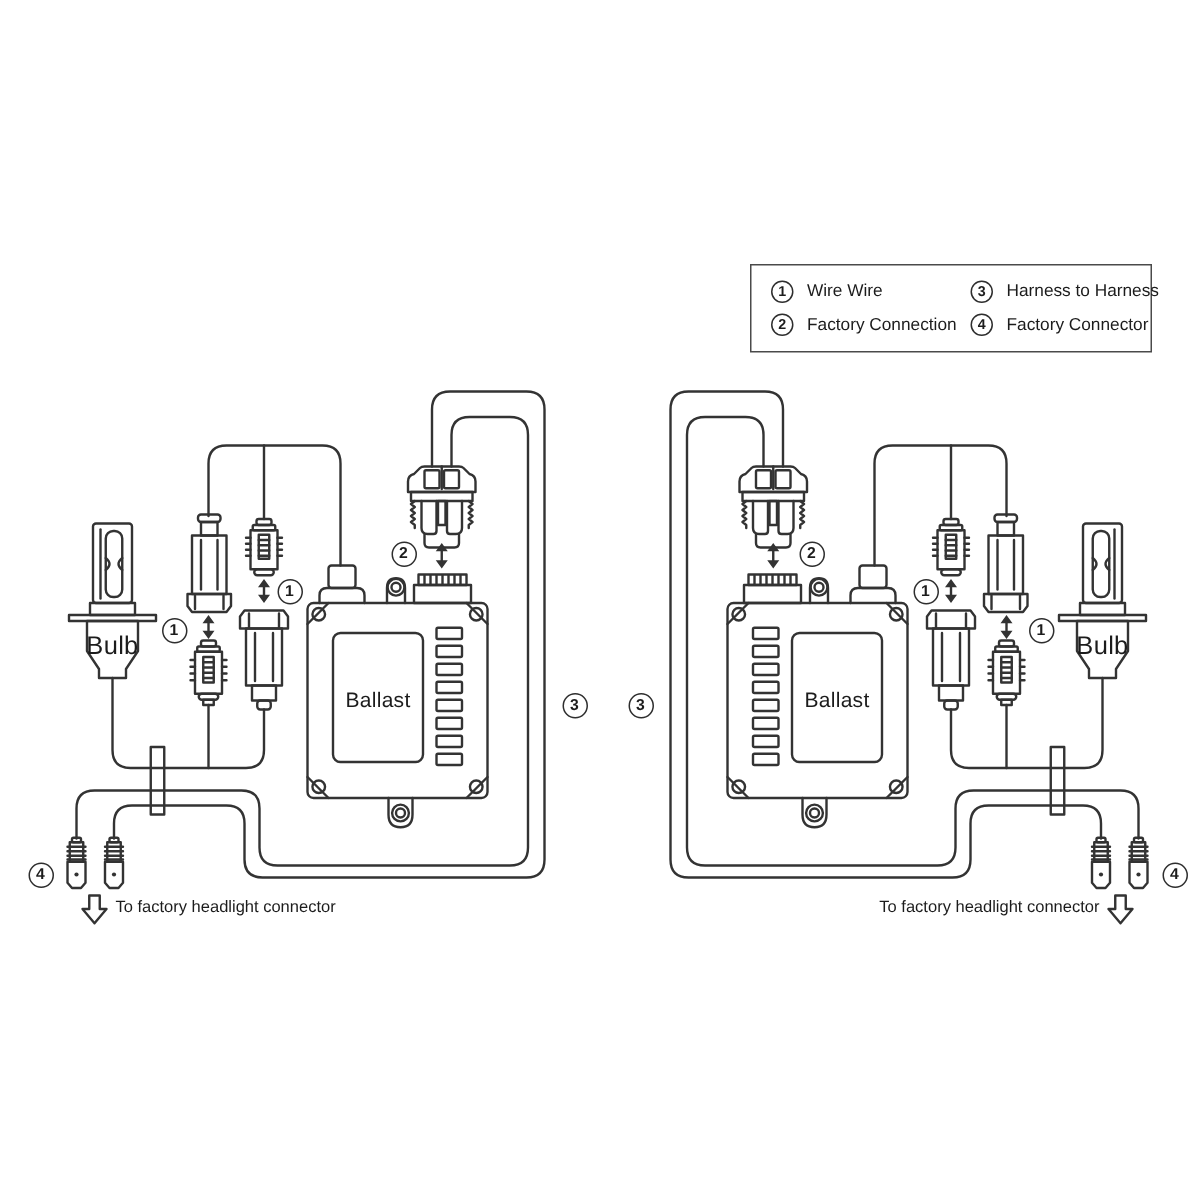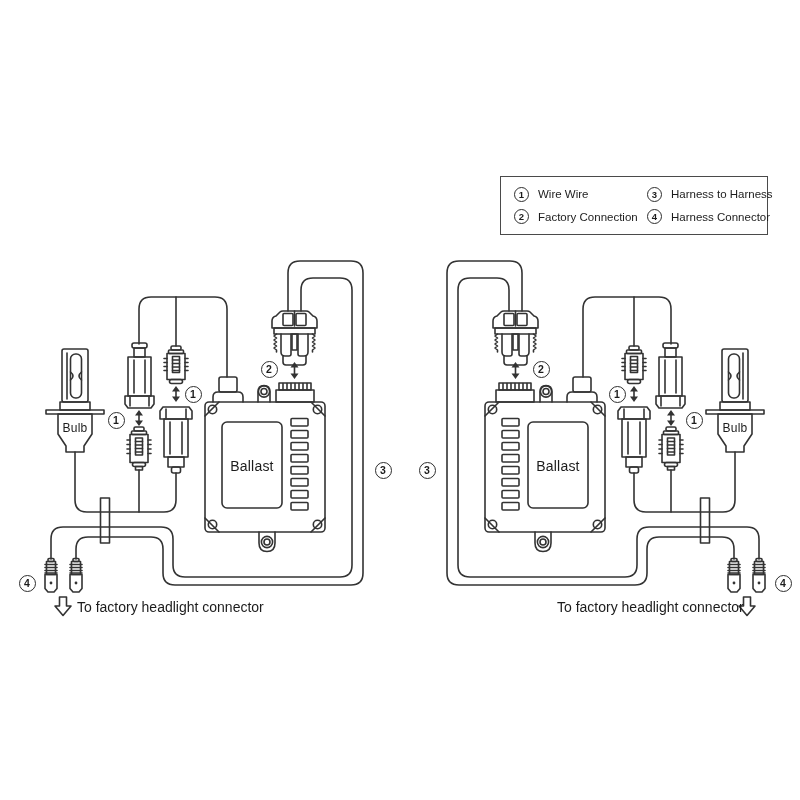--- a/index.html
+++ b/index.html
@@ -20,22 +20,22 @@
     border:1.4px solid #4a4a4a;background:#fff;
     display:grid;grid-template-columns:133px auto;grid-template-rows:1fr 1fr;
     grid-auto-flow:column;align-items:center;padding:6px 6px 6px 13px;
   }
   .legend-item{display:flex;align-items:center;gap:9px;font-size:11.5px;white-space:nowrap;}
   .legend-num{
     width:15px;height:15px;border:1.5px solid #2e2e2e;border-radius:50%;flex:0 0 15px;
     display:flex;align-items:center;justify-content:center;font-size:9.5px;font-weight:600;
     box-sizing:border-box;background:#fff;
   }
-  .part-label{position:absolute;text-align:center;font-size:12px;letter-spacing:.2px;}
-  .caption{position:absolute;top:599px;font-size:14px;white-space:nowrap;}
+  .part-label{position:absolute;text-align:center;font-size:17px;letter-spacing:.2px;}
+  .caption{position:absolute;top:599px;font-size:11px;white-space:nowrap;}
 </style>
 </head>
 <body>
 
 <div id="stage">
 
   <svg id="wiring-svg" width="800" height="800" viewBox="0 0 800 800">
     <defs>
       <g id="half" stroke="#333" stroke-width="1.6" fill="none" stroke-linecap="round" stroke-linejoin="round">
 
@@ -193,21 +193,21 @@
     <div class="legend-item">
       <span class="legend-num">2</span>
       <span>Factory Connection</span>
     </div>
     <div class="legend-item">
       <span class="legend-num">3</span>
       <span>Harness to Harness</span>
     </div>
     <div class="legend-item">
       <span class="legend-num">4</span>
-      <span>Harness Connector</span>
+      <span>Factory Connector</span>
     </div>
   </div>
 
   <div class="marker" style="left:107.5px;top:411.5px">1</div>
   <div class="marker" style="left:184.5px;top:385.5px">1</div>
   <div class="marker" style="left:260.5px;top:360.5px">2</div>
   <div class="marker" style="left:374.5px;top:461.5px">3</div>
   <div class="marker" style="left:18.5px;top:574.5px">4</div>
 
   <div class="marker" style="left:685.5px;top:411.5px">1</div>

